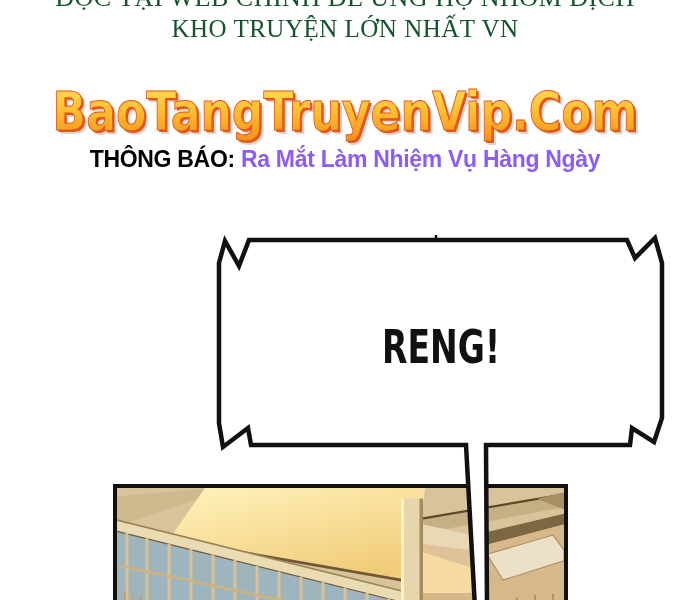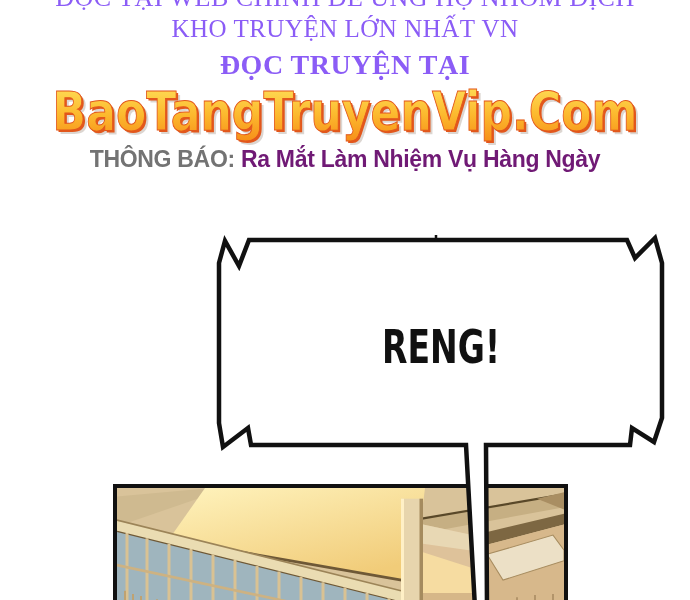--- a/index.html
+++ b/index.html
@@ -4,40 +4,40 @@
 <style>
   html,body{margin:0;padding:0;background:#888;}
   .page{
     position:relative;width:690px;height:600px;margin:0 auto;
     background:#ffffff;overflow:hidden;
     font-family:"Liberation Sans",sans-serif;
   }
   
   .hl{
     position:absolute;left:0;width:690px;text-align:center;
-    font-family:"Liberation Serif",serif;color:#8b5cf6;white-space:nowrap;
+    font-family:"Liberation Serif",serif;color:#14532d;white-space:nowrap;
   }
   .hl1{top:-15px;font-size:26px;line-height:26px;letter-spacing:.5px;}
   .hl2{top:14px;font-size:25px;line-height:30px;letter-spacing:.5px;}
   .hl3{top:50px;font-size:28px;line-height:30px;letter-spacing:.5px;font-weight:600;}
   
   .title-svg{position:absolute;left:0;top:72px;width:690px;height:78px;}
   .title-svg text{
     font-family:"DejaVu Sans",sans-serif;font-weight:bold;font-size:54px;
   }
   .t-soft{fill:rgba(60,30,0,0.18);}
   .t-out{fill:#e2571c;}
   .t-main{fill:url(#titleGrad);stroke:#e2571c;stroke-width:1px;}
   
   .ann{position:absolute;left:0;width:690px;text-align:center;
     font-weight:bold;font-size:23px;letter-spacing:-0.3px;white-space:nowrap;}
   .ann1{top:146px;line-height:27px;}
   .ann2{top:173px;line-height:27px;}
-  .red{color:#737373;}
-  .blue{color:#701a75;}
+  .red{color:#000000;}
+  .blue{color:#8b5cf6;}
   
   .panel{
     position:absolute;left:113px;top:484px;width:447px;height:122px;
     border:4px solid #111111;background:#d9c39a;z-index:1;
   }
   .panel svg{display:block;width:447px;height:122px;}
   
   .bubble-svg{position:absolute;left:200px;top:225px;width:470px;height:381px;z-index:2;}
   .bub{fill:#ffffff;stroke:#111111;stroke-width:4.5;stroke-linejoin:miter;}
   .bub-tick{stroke:#111111;stroke-width:2.5;}
@@ -46,21 +46,20 @@
     fill:#111111;letter-spacing:0px;
   }
 </style>
 </head>
 <body>
 
 <div class="page">
 
   <div class="hl hl1">ĐỌC TẠI WEB CHÍNH ĐỂ ỦNG HỘ NHÓM DỊCH</div>
   <div class="hl hl2">KHO TRUYỆN LỚN NHẤT VN</div>
-  <div class="hl hl3">ĐỌC TRUYỆN TẠI</div>
 
   <svg class="title-svg" viewBox="0 0 690 78">
     <defs>
       <linearGradient id="titleGrad" x1="0" y1="0" x2="0" y2="1">
         <stop offset="0" stop-color="#ffe45e"></stop>
         <stop offset="0.55" stop-color="#fcb92e"></stop>
         <stop offset="1" stop-color="#f68c17"></stop>
       </linearGradient>
       <linearGradient id="glowGrad" x1="0" y1="0" x2="0.6" y2="1">
         <stop offset="0" stop-color="#fff3bd"></stop>

